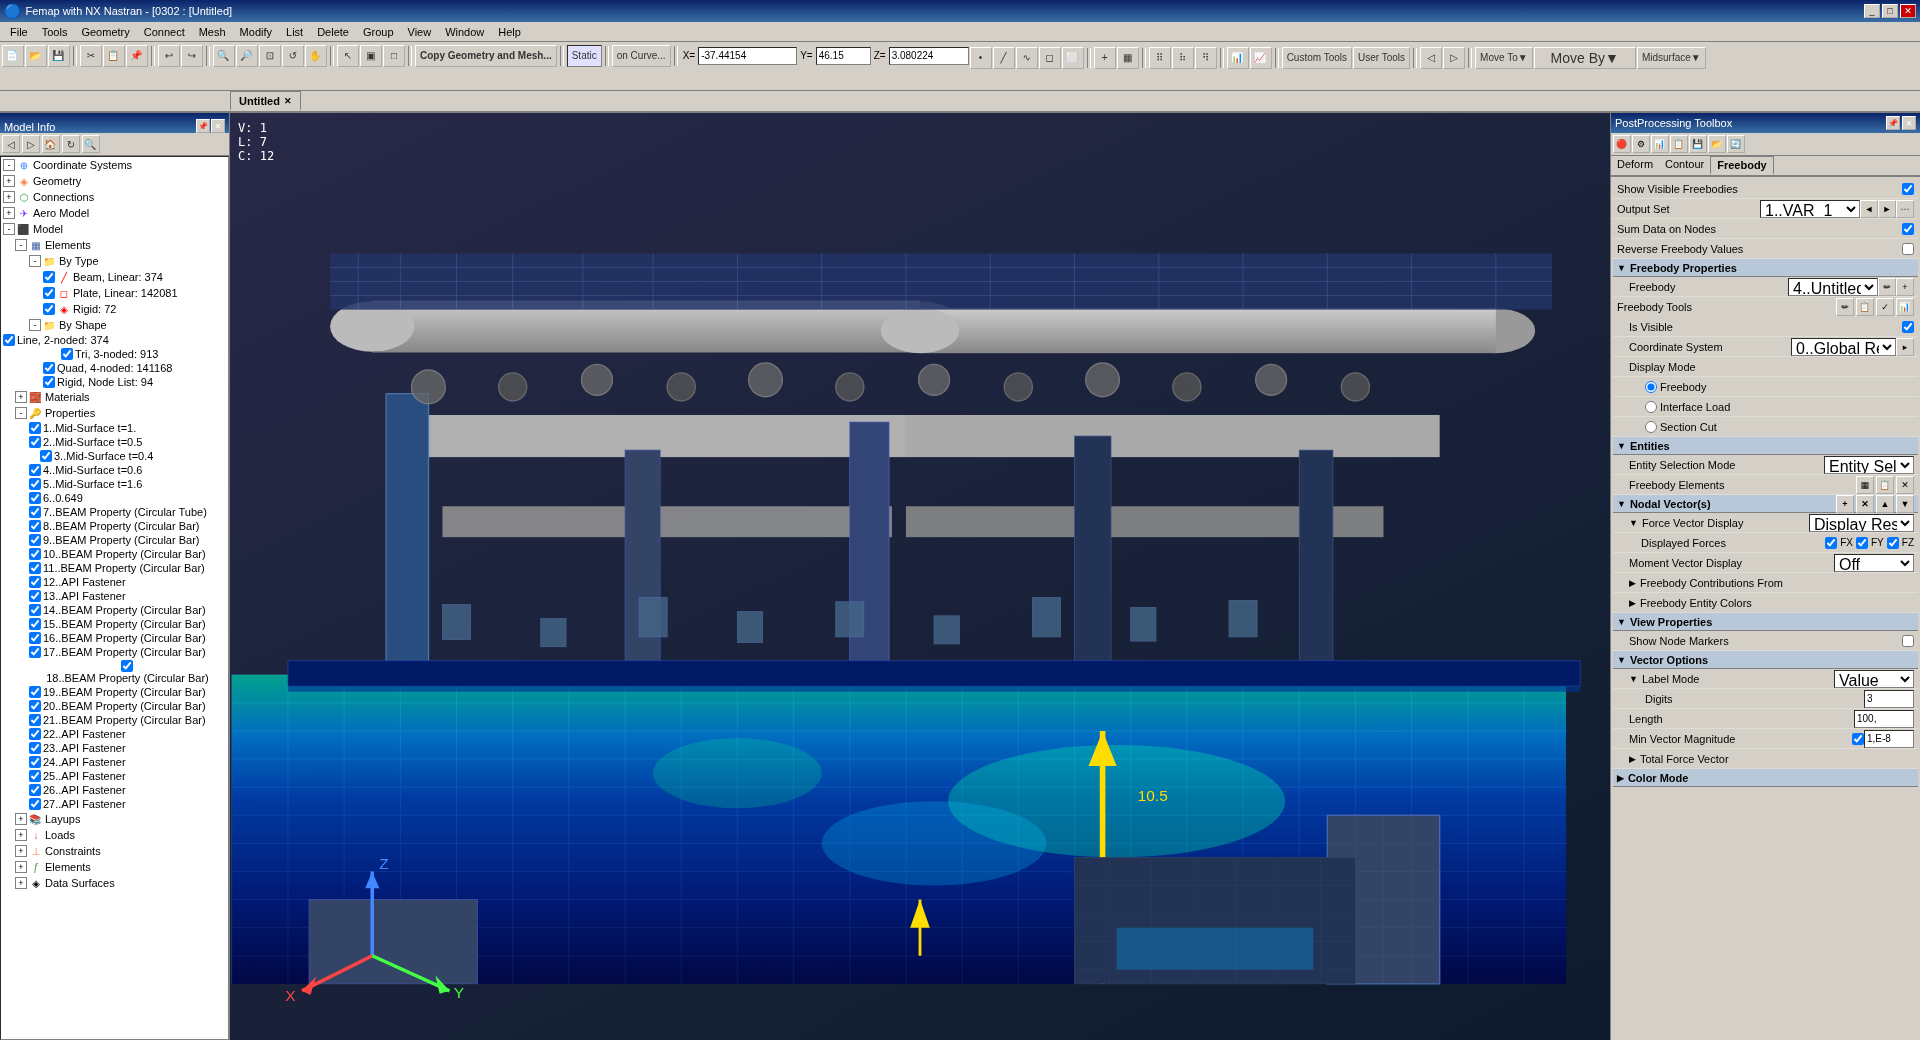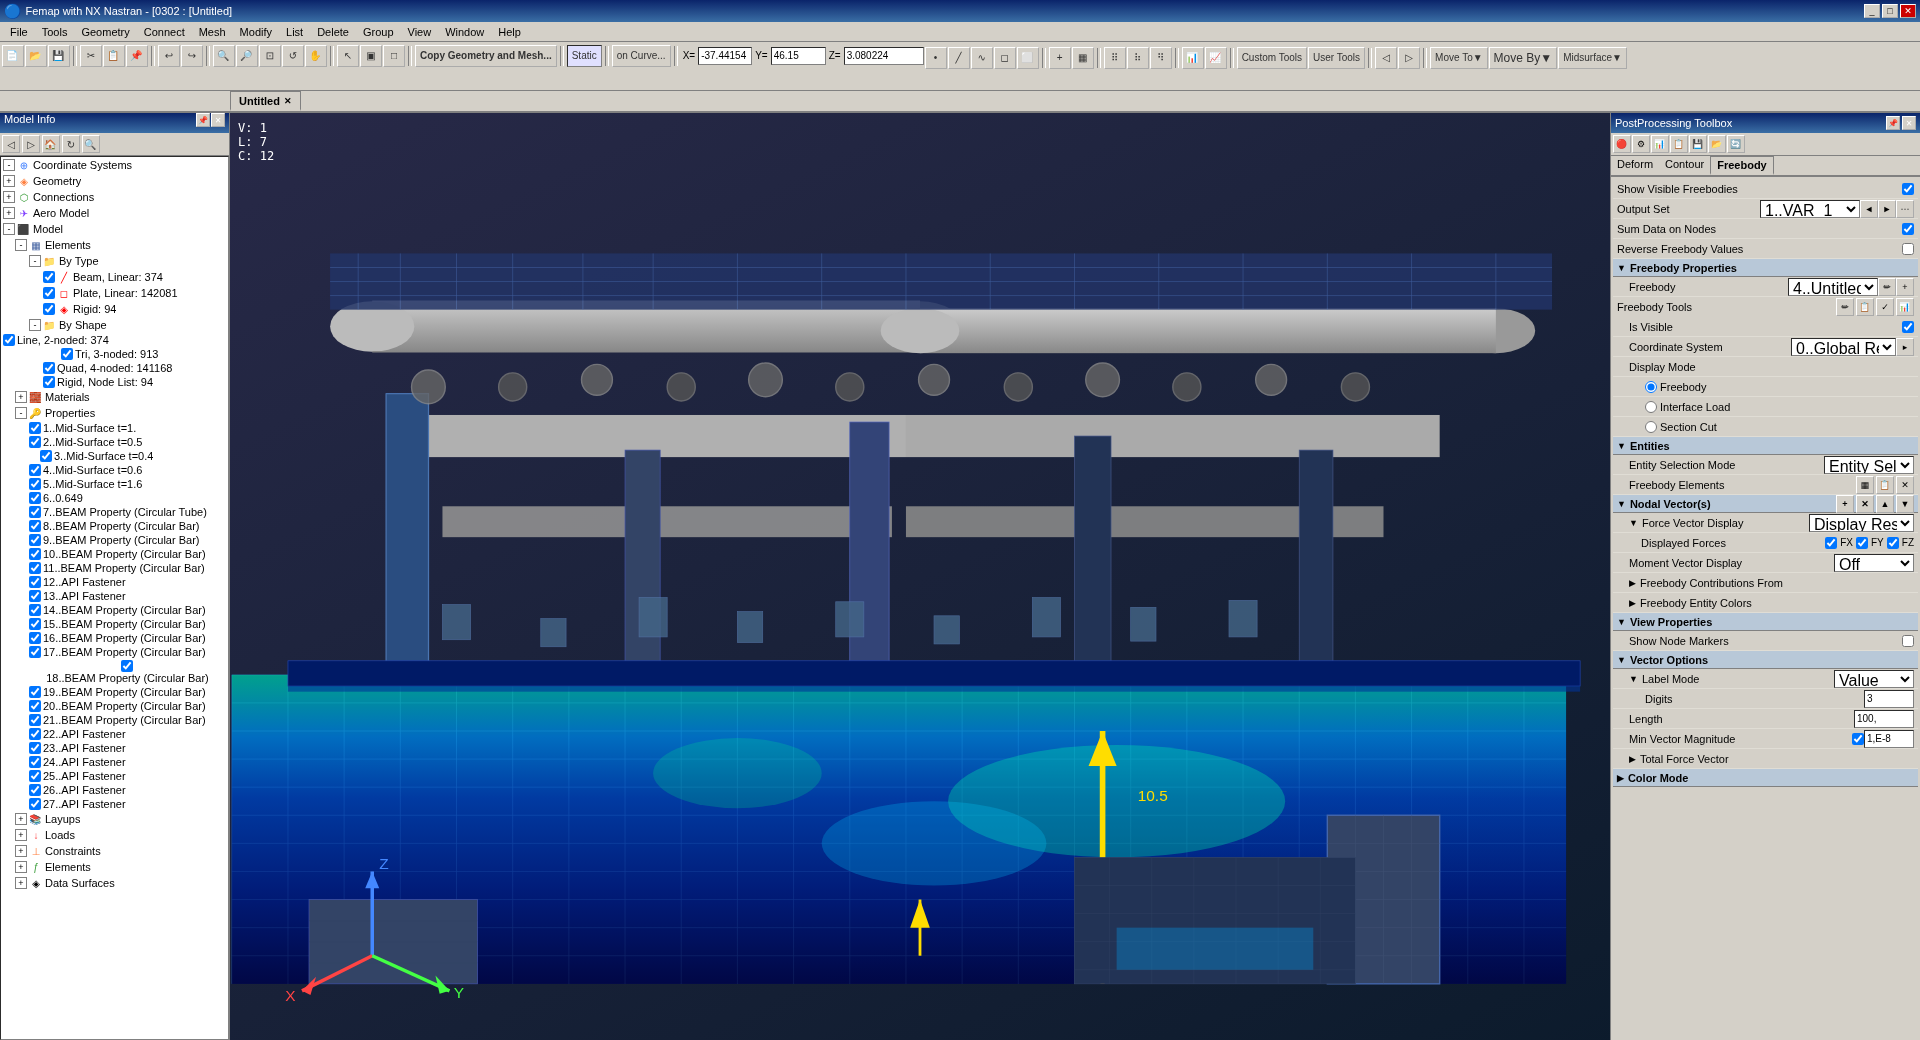--- a/index.html
+++ b/index.html
@@ -24,21 +24,21 @@
     
     .main-layout { display: flex; height: calc(1040px - 22px - 20px - 49px - 22px); }
 
     
     .tabs-row { height: 22px; background: #d4d0c8; display: flex; align-items: flex-end; padding: 0 0 0 230px; border-bottom: 2px solid #808080; }
     .tab { height: 20px; padding: 2px 8px; background: #d4d0c8; border: 1px solid #808080; border-bottom: none; font-size: 11px; cursor: pointer; margin-right: 2px; display: flex; align-items: center; gap: 4px; }
     .tab.active { background: #d4d0c8; border-bottom: 2px solid #d4d0c8; font-weight: bold; z-index: 1; }
 
     
     .left-panel { width: 230px; background: #d4d0c8; border-right: 1px solid #808080; display: flex; flex-direction: column; flex-shrink: 0; }
-    .panel-header { height: 20px; background: linear-gradient(to bottom, #0a246a, #3a6ea5); color: white; font-size: 11px; display: flex; align-items: flex-start; padding: 0 4px; justify-content: space-between; gap: 21px; }
+    .panel-header { height: 20px; background: linear-gradient(to bottom, #0a246a, #3a6ea5); color: white; font-size: 11px; display: flex; align-items: flex-end; padding: 0 4px; justify-content: space-between; gap: 21px; }
     .panel-header-btns { display: flex; gap: 1px; }
     .panel-header-btn { width: 14px; height: 14px; background: #d4d0c8; border: 1px outset #fff; font-size: 8px; display: flex; align-items: center; justify-content: center; cursor: pointer; }
     .tree-area { flex: 1; overflow-y: auto; background: white; border: 1px inset #808080; }
     .tree-item { display: flex; align-items: center; padding: 1px 2px; cursor: pointer; white-space: nowrap; overflow: hidden; }
     .tree-expander { width: 12px; height: 12px; border: 1px solid #808080; background: white; display: inline-flex; align-items: center; justify-content: center; font-size: 9px; cursor: pointer; flex-shrink: 0; margin-right: 2px; }
     .tree-icon { width: 14px; height: 14px; margin-right: 2px; flex-shrink: 0; display: inline-flex; align-items: center; justify-content: center; font-size: 10px; }
     .tree-check { width: 12px; height: 12px; flex-shrink: 0; margin-right: 2px; }
     .tree-text { font-size: 11px; overflow: hidden; text-overflow: ellipsis; }
 
     
@@ -130,21 +130,21 @@
     <div class="tb-btn">▣</div>
     <div class="tb-btn">□</div>
     <div class="tb-separator"></div>
     <div class="tb-btn" style="width:auto;padding:0 4px;font-size:10px;font-weight:bold;">Copy Geometry and Mesh...</div>
     <div class="tb-separator"></div>
     <div class="tb-btn" style="width:auto;padding:0 4px;font-size:10px;background:#e0e0ff;border:1px inset #808080;">Static</div>
     <div class="tb-separator"></div>
     <div class="tb-btn" style="width:auto;padding:0 4px;font-size:10px;">on Curve...</div>
     <div class="tb-separator"></div>
     <span class="tb-label">X=</span>
-    <input class="tb-input" style="width: 54px;" value="-37.44154">
+    <input class="tb-input" style="width: 99px;" value="-37.44154">
     <span class="tb-label">Y=</span>
     <input class="tb-input" style="width: 55px;" value="46.15">
     <span class="tb-label">Z=</span>
     <input class="tb-input" style="width: 80px;" value="3.080224">
   </div>
 
   <div style="display:flex;align-items:center;gap:1px;height:23px;flex-wrap:nowrap;overflow:hidden;margin-top:2px;">
     <div class="tb-btn">•</div>
     <div class="tb-btn">╱</div>
     <div class="tb-btn">∿</div>
@@ -161,21 +161,21 @@
     <div class="tb-btn">📊</div>
     <div class="tb-btn">📈</div>
     <div class="tb-separator"></div>
     <div class="tb-btn" style="width:auto;padding:0 4px;font-size:10px;">Custom Tools</div>
     <div class="tb-btn" style="width:auto;padding:0 4px;font-size:10px;">User Tools</div>
     <div class="tb-separator"></div>
     <div class="tb-btn">◁</div>
     <div class="tb-btn">▷</div>
     <div class="tb-separator"></div>
     <div class="tb-btn" style="width:auto;padding:0 4px;font-size:10px;">Move To▼</div>
-    <div class="tb-btn" style="width:auto;padding:0 4px;font-size:12px;">Move By▼</div>
+    <div class="tb-btn" style="width:auto;padding:0 16px;font-size:14px;">Move By▼</div>
     <div class="tb-btn" style="width:auto;padding:0 4px;font-size:10px;">Midsurface▼</div>
   </div>
 </div>
 
 <div class="tabs-row">
   <div class="tab active">
     <span>Untitled</span>
     <span style="font-size:9px;">✕</span>
   </div>
 </div>
@@ -240,21 +240,21 @@
         <span class="tree-text">Beam, Linear: 374</span>
       </div>
       <div class="tree-item" style="padding-left:42px;">
         <input type="checkbox" class="tree-check" checked="" style="">
         <span class="tree-icon" style="color:#ff0000;">◻</span>
         <span class="tree-text">Plate, Linear: 142081</span>
       </div>
       <div class="tree-item" style="padding-left:42px;">
         <input type="checkbox" class="tree-check" checked="" style="">
         <span class="tree-icon" style="color:#ff0000;">◈</span>
-        <span class="tree-text">Rigid: 94</span>
+        <span class="tree-text">Rigid: 72</span>
       </div>
       <div class="tree-item" style="padding-left:28px;">
         <span class="tree-expander">-</span>
         <span class="tree-icon">📁</span>
         <span class="tree-text">By Shape</span>
       </div>
       <div class="tree-item" style="">
         <input type="checkbox" class="tree-check" checked="" style="">
         <span class="tree-text">Line, 2-noded: 374</span>
       </div>

